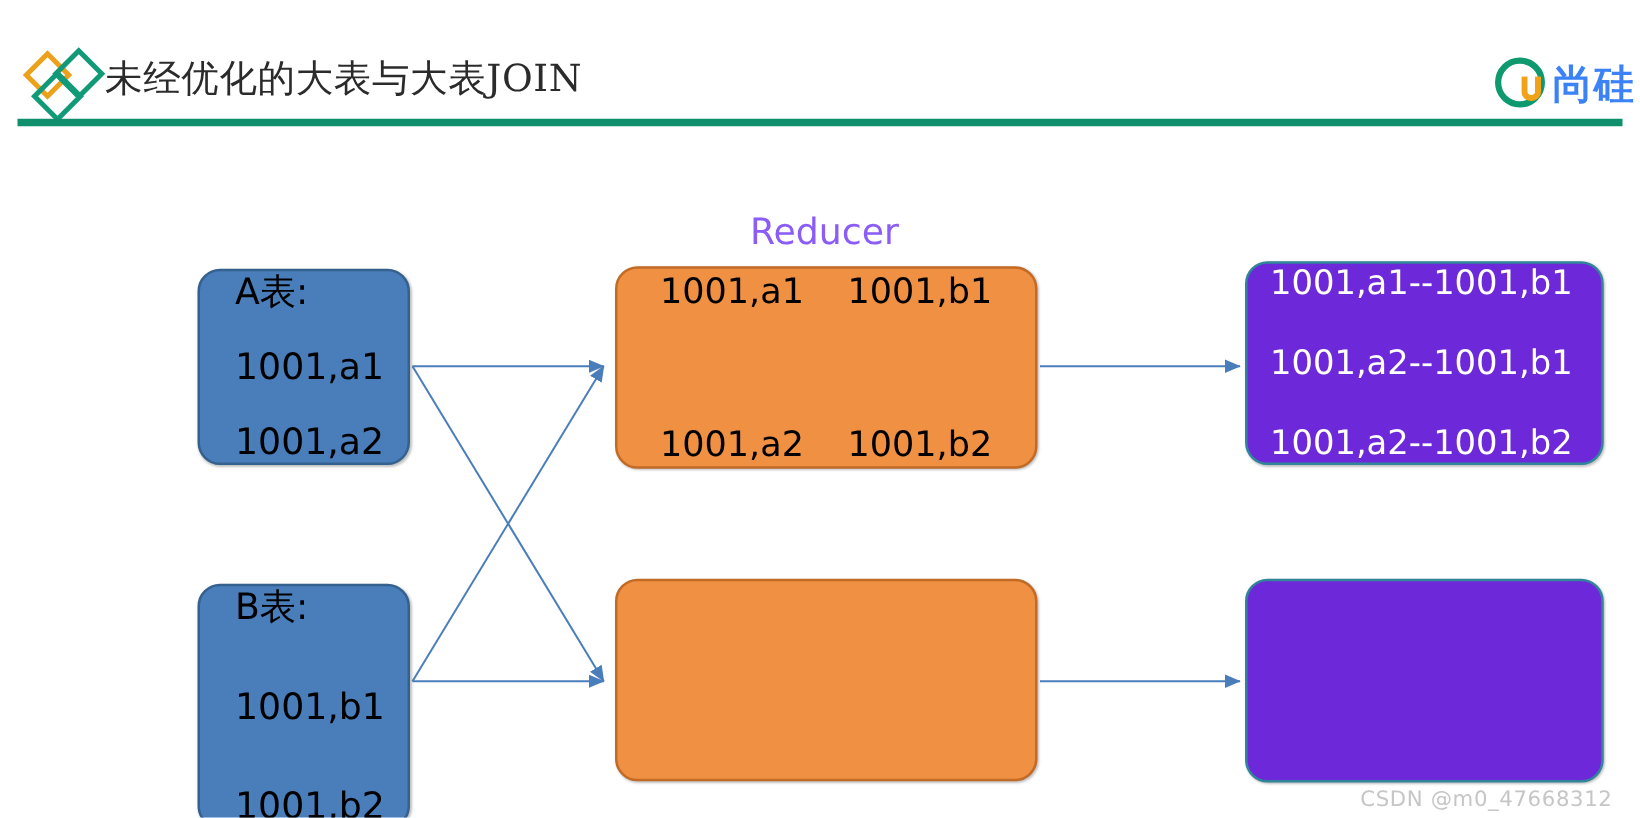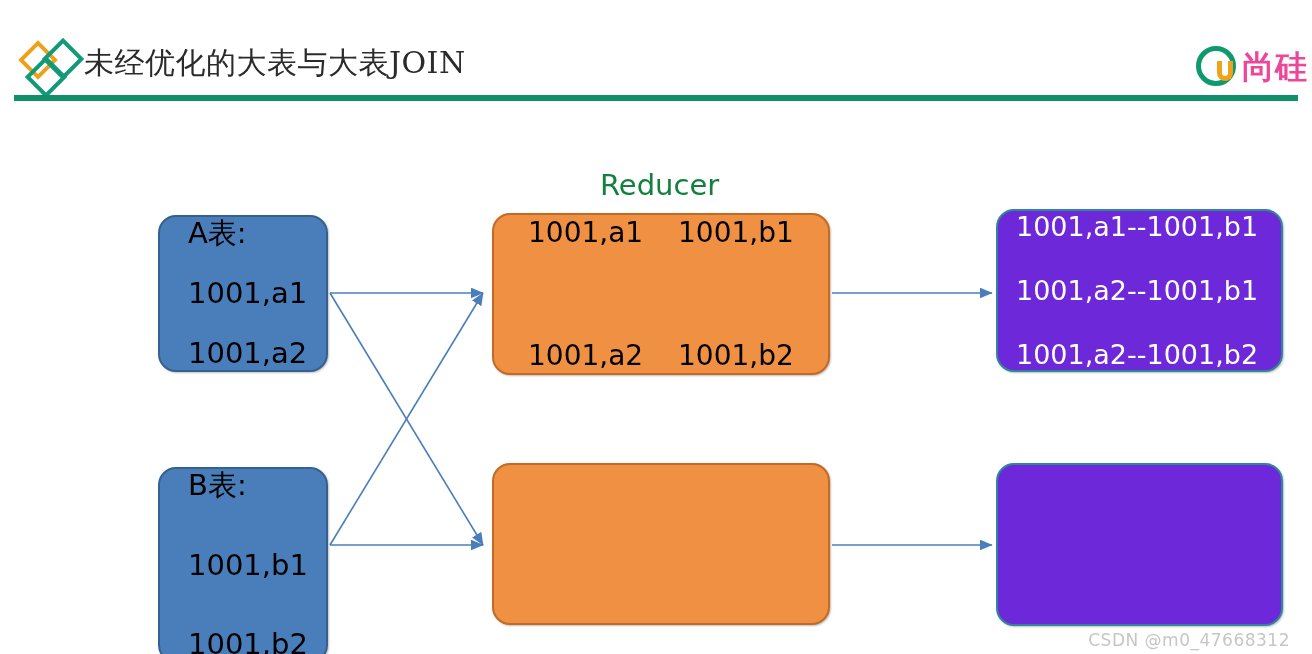--- a/index.html
+++ b/index.html
@@ -94,21 +94,21 @@
     border-radius: 0 0 9px 9px;
     box-sizing: border-box;
   }
   #brand-text {
     position: absolute;
     left: 50px;
     top: 4px;
     font-family: "DejaVu Sans", sans-serif;
     font-size: 32px;
     font-weight: bold;
-    color: #ec4899;
+    color: #3b82f6;
     white-space: nowrap;
     letter-spacing: 1px;
   }
 
   
   #diagram {
     position: absolute;
     left: 0; top: 63px;
     width: 1312px;
     height: 591px;
@@ -170,21 +170,21 @@
     line-height: 1.16;
     color: #ffffff;
   }
 
   #reducer-label {
     position: absolute;
     left: 600px;
     top: 105px;
     font-family: "DejaVu Sans", "Liberation Sans", sans-serif;
     font-size: 29px;
-    color: #15803d;
+    color: #8b5cf6;
   }
 
   #arrow-layer {
     position: absolute;
     left: 0; top: 0;
     width: 1312px;
     height: 591px;
     pointer-events: none;
   }
 

